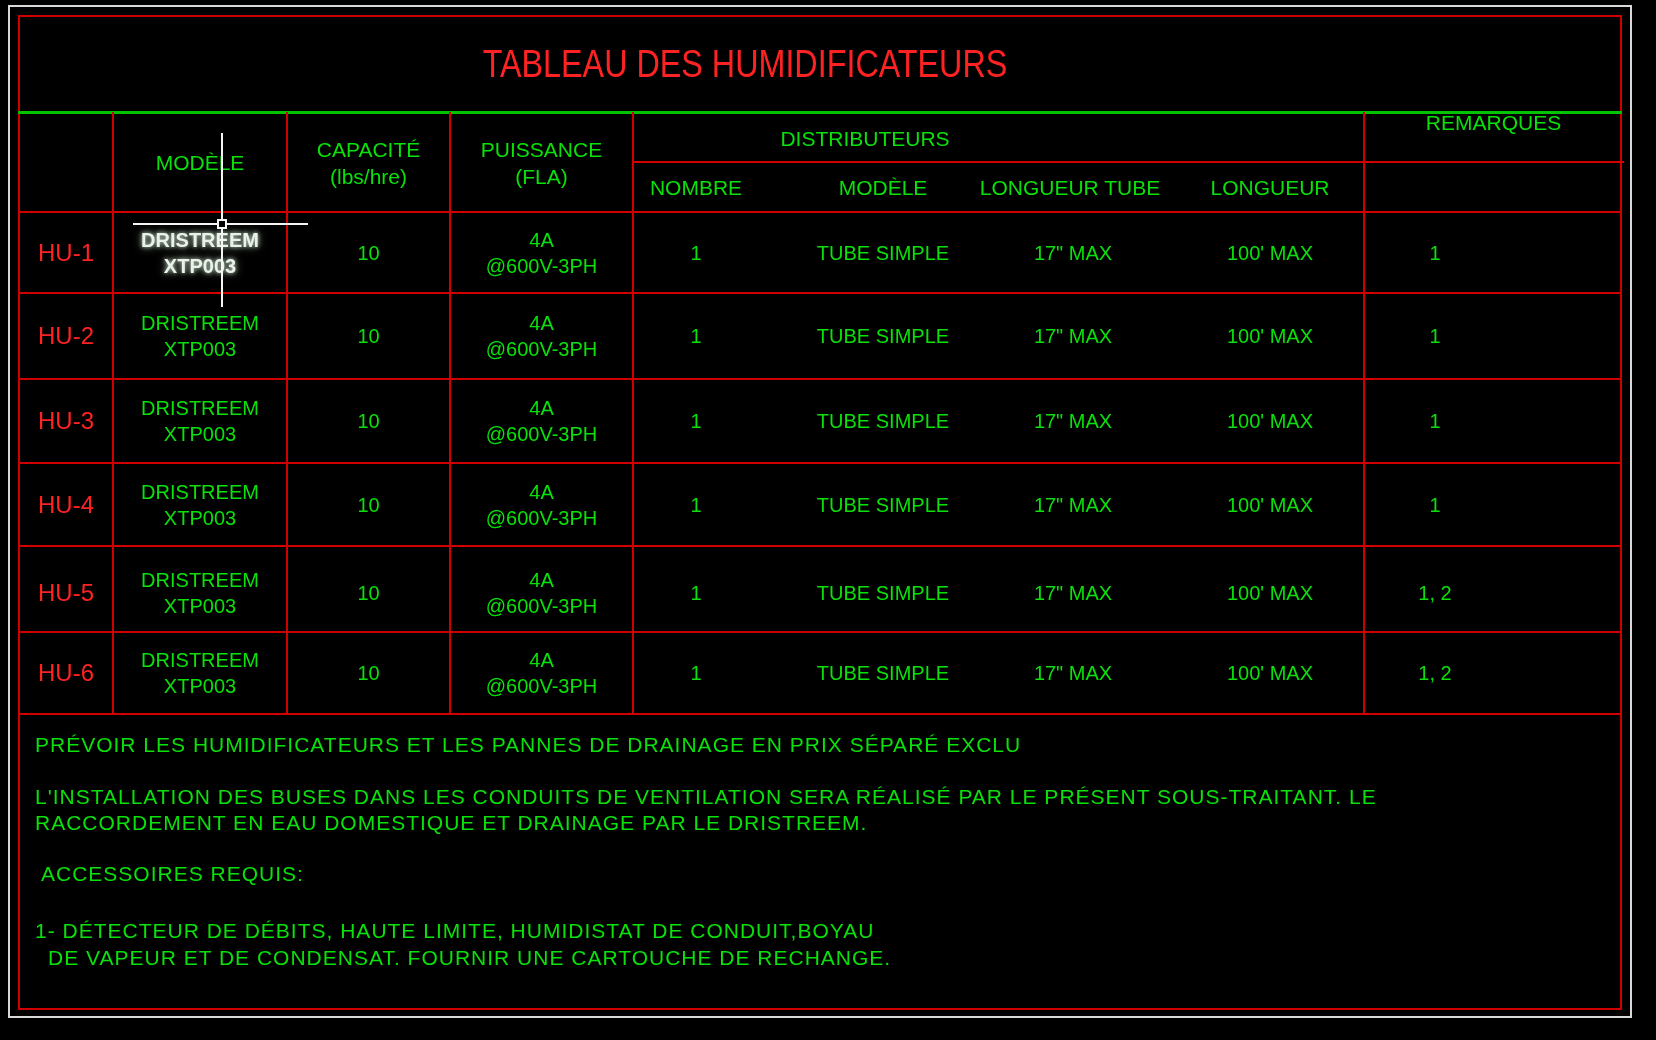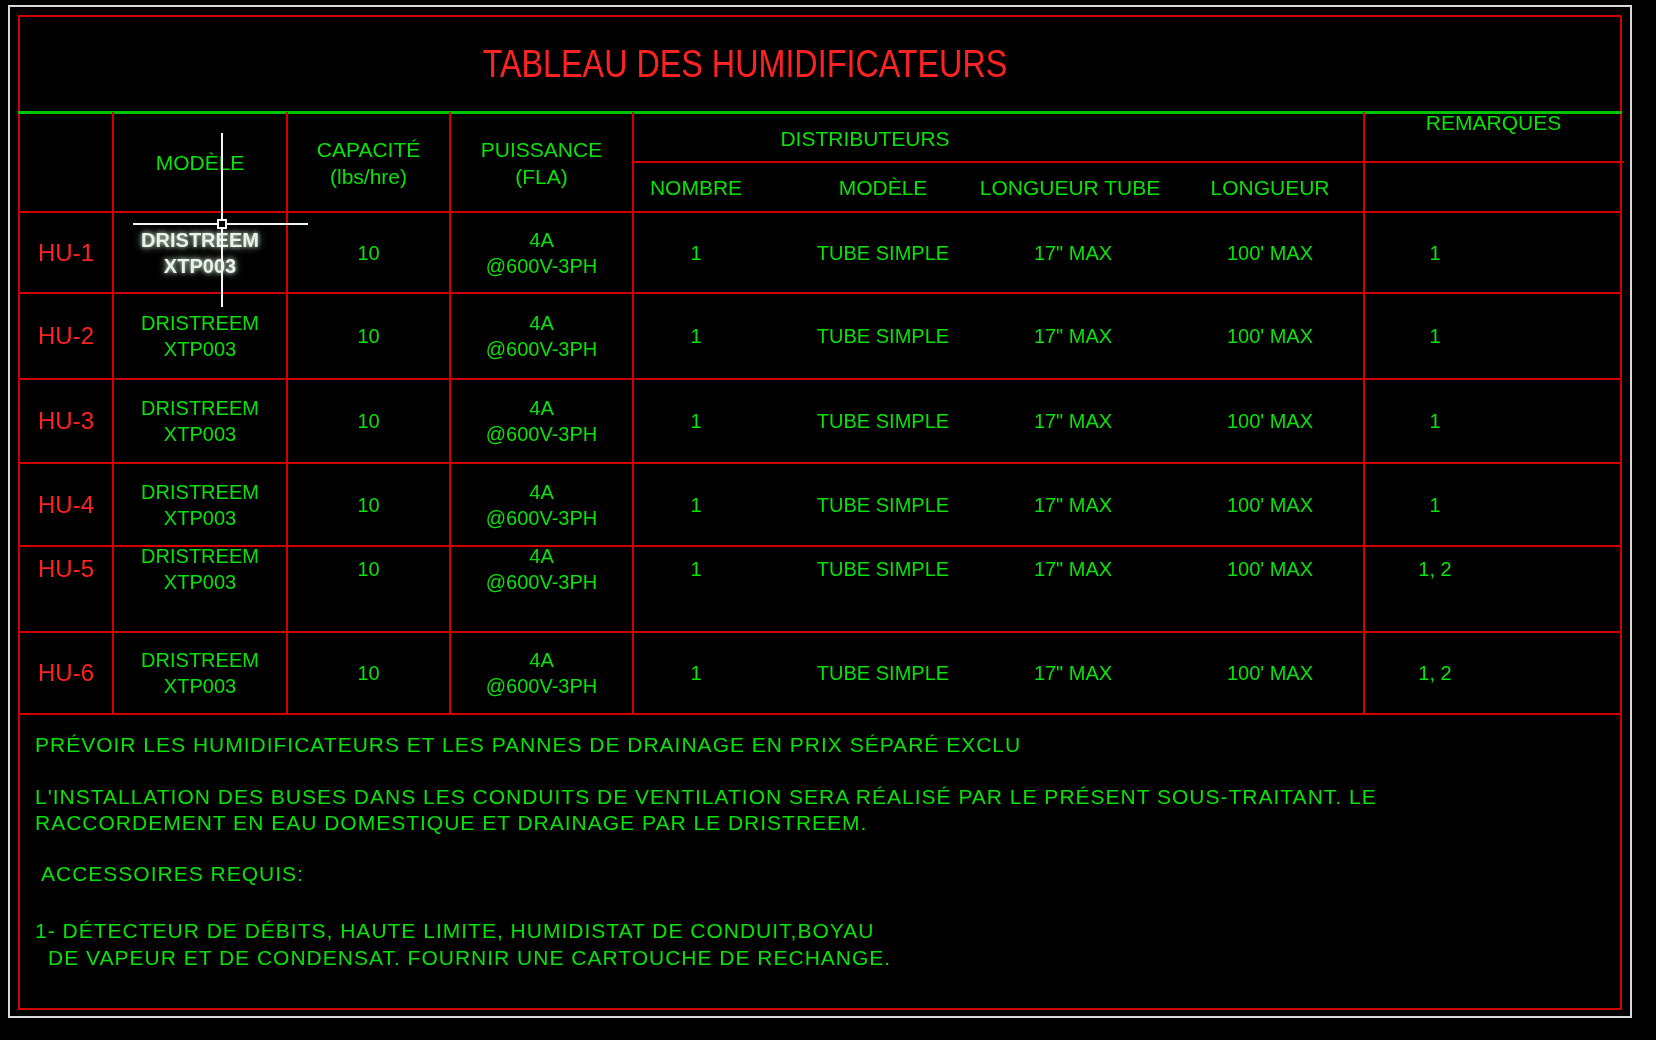--- a/index.html
+++ b/index.html
@@ -18,21 +18,21 @@
   .hdr{font-size:21px;line-height:27px;}
   .tag{color:var(--red_text,#ff2222);font-size:24px;}
   .title{position:absolute;left:445px;top:17px;width:600px;height:94px;display:flex;align-items:center;
          justify-content:center;color:var(--red_text,#ff2222);font-size:38px;transform:scaleX(0.85);white-space:nowrap;}
   .highlight-text{color:#e9f2e9;font-weight:bold;text-shadow:0 0 4px #b9c9b9,0 0 8px #8d9d8d;}
   
   .c-tag{left:20px;width:92px}.c-model{left:114px;width:172px}.c-cap{left:288px;width:161px}
   .c-pow{left:451px;width:181px}.c-count{left:634px;width:124px}.c-dmodel{left:791px;width:184px}
   .c-tube{left:988px;width:170px}.c-len{left:1180px;width:180px}.c-rem{left:1365px;width:140px}
   .r0{top:213px;height:79px}.r1{top:294px;height:84px}.r2{top:380px;height:82px}
-  .r3{top:464px;height:81px}.r4{top:527px;height:84px}.r5{top:633px;height:80px}
+  .r3{top:464px;height:81px}.r4{top:551px;height:84px}.r5{top:633px;height:80px}
   .h-model{left:114px;top:114px;width:172px;height:97px}
   .h-cap{left:288px;top:114px;width:161px;height:97px}
   .h-pow{left:451px;top:114px;width:181px;height:97px}
   .h-dist{left:609px;top:114px;width:512px;height:48px}
   .h-rem{left:1365px;top:102px;width:257px;height:40px}
   .h-count{left:634px;top:164px;width:124px;height:47px}
   .h-dmodel{left:791px;top:164px;width:184px;height:47px}
   .h-tube{left:970px;top:164px;width:200px;height:47px}
   .h-len{left:1180px;top:164px;width:180px;height:47px}
   .note{position:absolute;color:var(--green_text,#0ae00a);font-size:21px;letter-spacing:1px;

